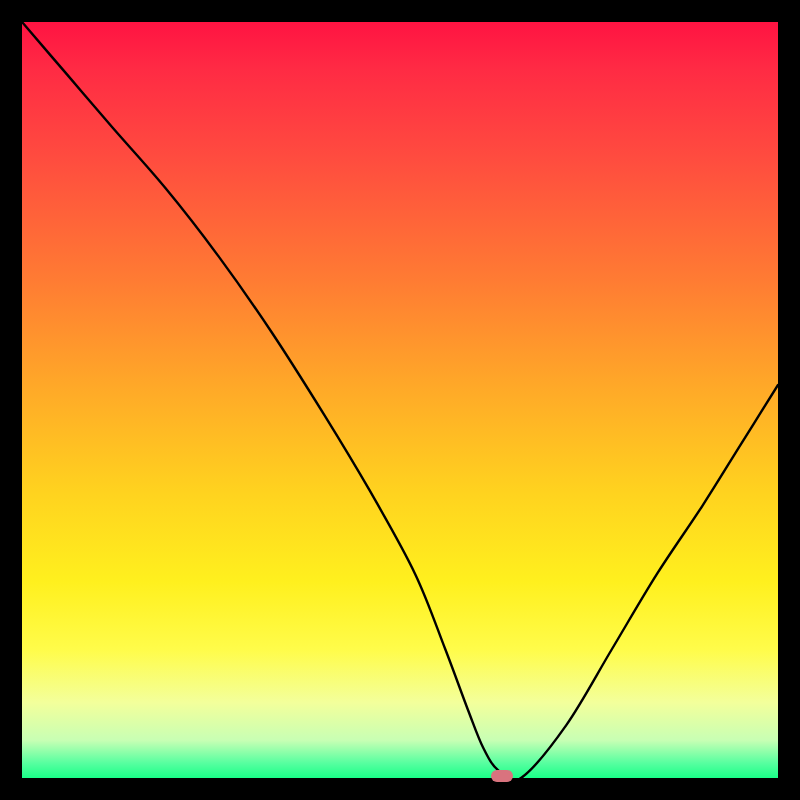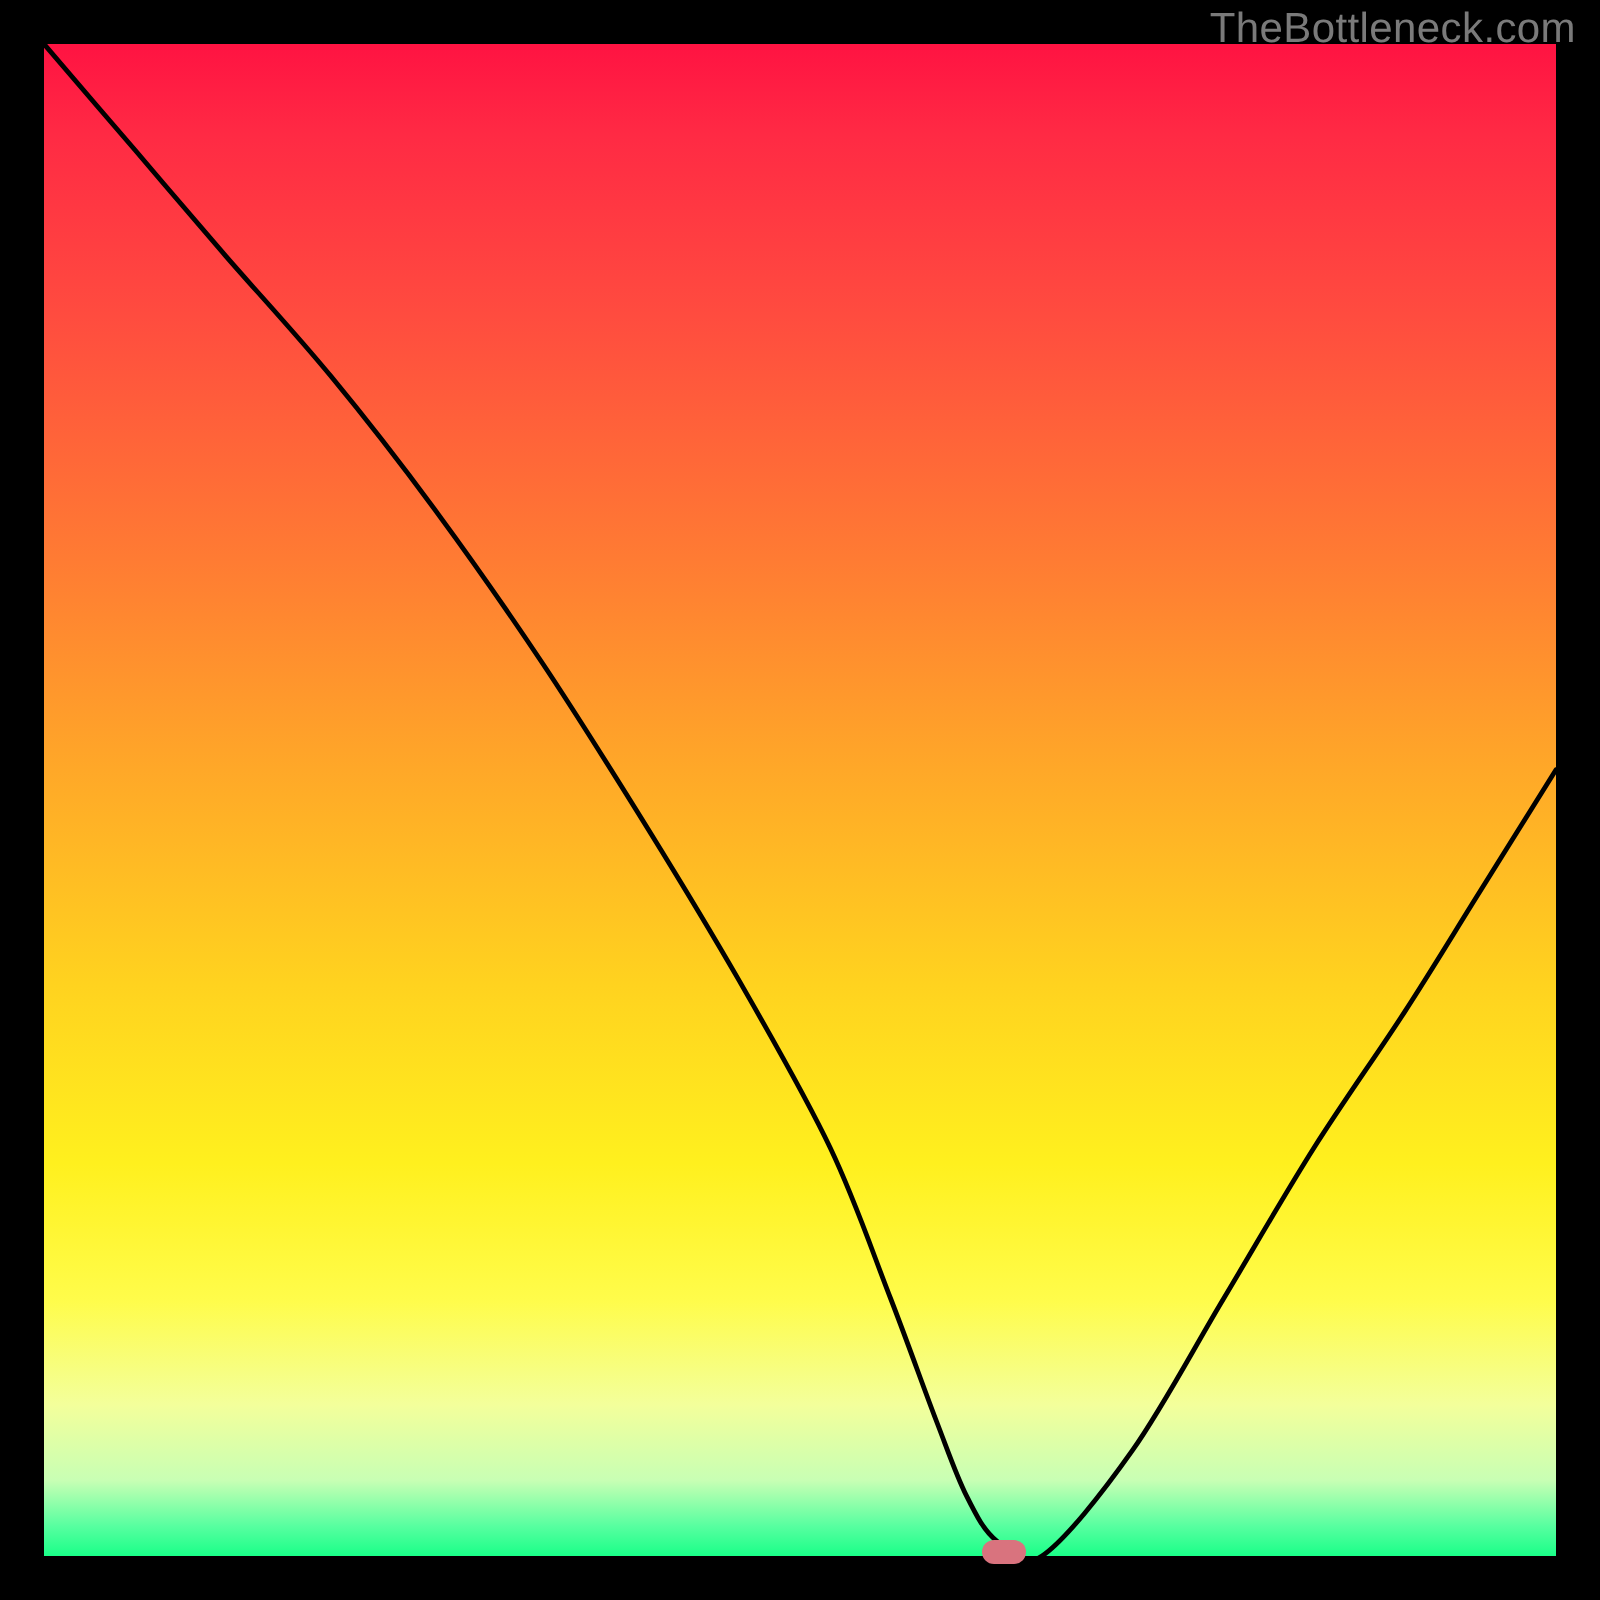--- a/index.html
+++ b/index.html
@@ -62,20 +62,19 @@
     width: 22px;
     height: 12px;
     background: #d9737e;
     border-radius: 6px;
   }
 </style>
 </head>
 <body>
 
 <div class="frame">
-  <div class="watermark">TheBottleneck.com</div>
   <div class="plot-area">
     <svg class="curve" viewBox="0 0 756 756" preserveAspectRatio="none">
       <path id="curve-path" d="M 0.0 0.0 C 7.6 8.8, 30.2 35.3, 45.4 52.9 C 60.5 70.6, 74.3 86.9, 90.7 105.8 C 107.1 124.7, 126.0 144.9, 143.6 166.3 C 161.3 187.7, 178.9 210.4, 196.6 234.4 C 214.2 258.3, 231.8 283.5, 249.5 310.0 C 267.1 336.4, 286.0 366.7, 302.4 393.1 C 318.8 419.6, 332.6 442.3, 347.8 468.7 C 362.9 495.2, 380.5 525.4, 393.1 551.9 C 405.7 578.3, 414.5 604.8, 423.4 627.5 C 432.2 650.2, 439.7 671.6, 446.0 688.0 C 452.3 704.3, 456.1 715.7, 461.2 725.8 C 466.2 735.8, 470.0 743.4, 476.3 748.4 C 482.6 753.5, 487.6 763.6, 499.0 756.0 C 510.3 748.4, 529.2 724.5, 544.3 703.1 C 559.4 681.7, 574.6 652.7, 589.7 627.5 C 604.8 602.3, 619.9 575.8, 635.0 551.9 C 650.2 527.9, 666.5 505.3, 680.4 483.8 C 694.3 462.4, 705.6 443.5, 718.2 423.4 C 730.8 403.2, 749.7 373.0, 756.0 362.9" fill="none" stroke="#000000" stroke-width="2.4" stroke-linejoin="round" stroke-linecap="round"></path>
     </svg>
     <div class="marker" id="marker" style="left: 469.06px; top: 748px;"></div>
   </div>
 </div>
 
 </body></html>

